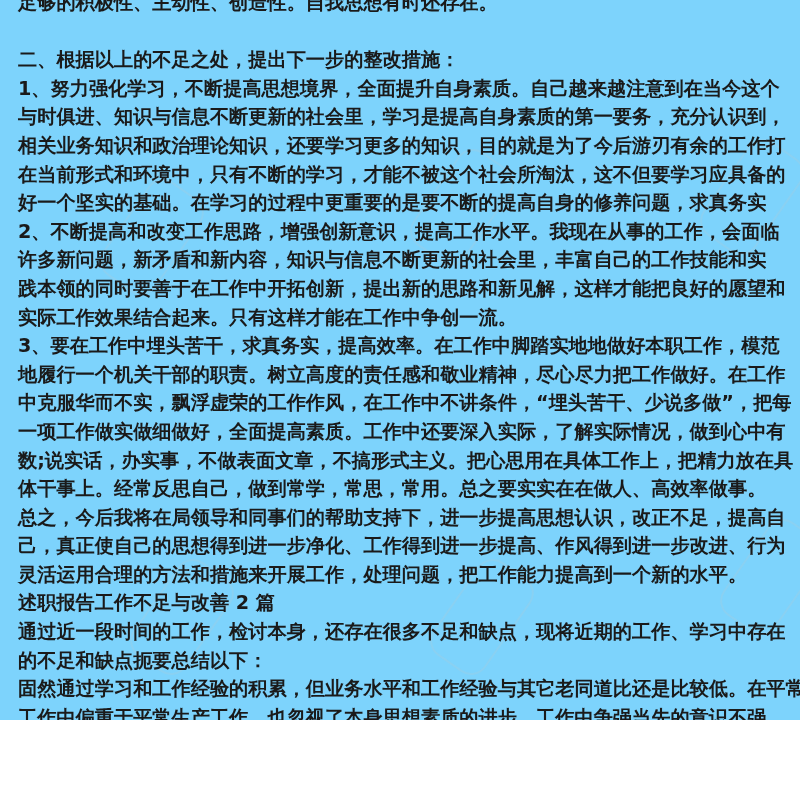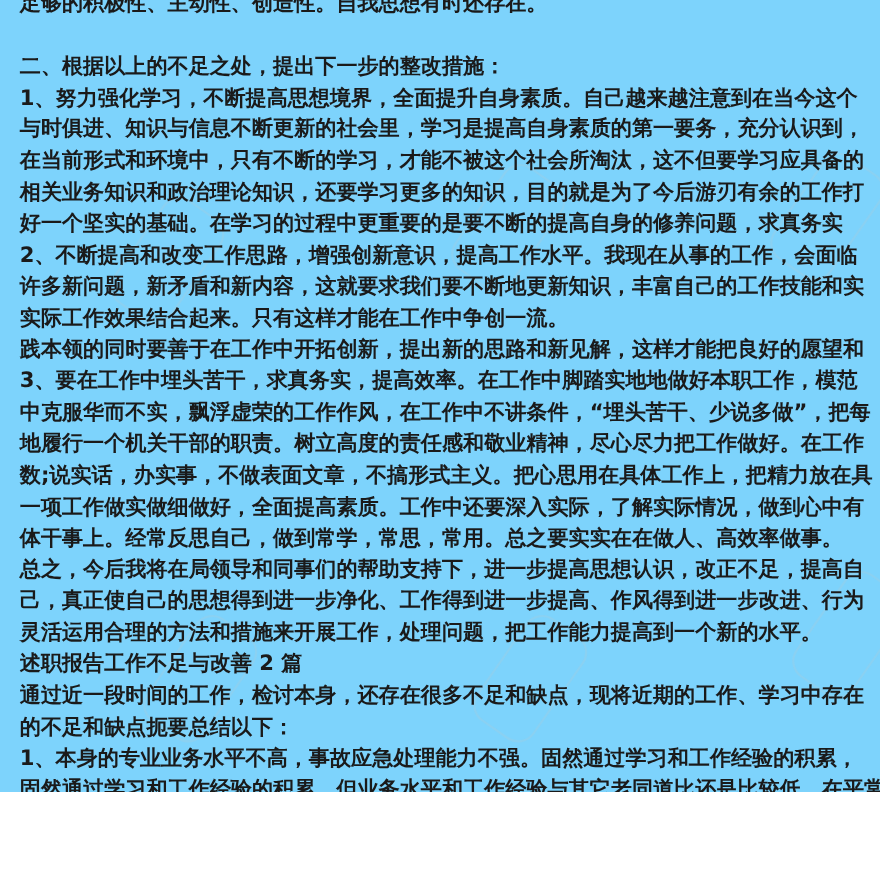--- a/index.html
+++ b/index.html
@@ -62,36 +62,35 @@
   <div class="watermark" style="left:150px; top:560px;"></div>
   <div class="watermark" style="left:450px; top:560px;"></div>
   <div class="watermark" style="left:740px; top:520px;"></div>
 
   <div class="content">
     <span class="line">足够的积极性、主动性、创造性。自我思想有时还存在。</span>
     <span class="line blank"></span>
     <span class="line">二、根据以上的不足之处，提出下一步的整改措施：</span>
     <span class="line">1、努力强化学习，不断提高思想境界，全面提升自身素质。自己越来越注意到在当今这个</span>
     <span class="line">与时俱进、知识与信息不断更新的社会里，学习是提高自身素质的第一要务，充分认识到，</span>
+    <span class="line">相关业务知识和政治理论知识，还要学习更多的知识，目的就是为了今后游刃有余的工作打</span>
     <span class="line">在当前形式和环境中，只有不断的学习，才能不被这个社会所淘汰，这不但要学习应具备的</span>
-    <span class="line">相关业务知识和政治理论知识，还要学习更多的知识，目的就是为了今后游刃有余的工作打</span>
     <span class="line">好一个坚实的基础。在学习的过程中更重要的是要不断的提高自身的修养问题，求真务实</span>
     <span class="line">2、不断提高和改变工作思路，增强创新意识，提高工作水平。我现在从事的工作，会面临</span>
-    <span class="line">许多新问题，新矛盾和新内容，这就要求我们要不断地更新知识，丰富自己的工作技能和实</span>
+    <span class="line">许多新问题，新矛盾和新内容，知识与信息不断更新的社会里，丰富自己的工作技能和实</span>
+    <span class="line">践本领的同时要善于在工作中开拓创新，提出新的思路和新见解，这样才能把良好的愿望和</span>
     <span class="line">实际工作效果结合起来。只有这样才能在工作中争创一流。</span>
-    <span class="line">践本领的同时要善于在工作中开拓创新，提出新的思路和新见解，这样才能把良好的愿望和</span>
     <span class="line">3、要在工作中埋头苦干，求真务实，提高效率。在工作中脚踏实地地做好本职工作，模范</span>
+    <span class="line">地履行一个机关干部的职责。树立高度的责任感和敬业精神，尽心尽力把工作做好。在工作</span>
     <span class="line">中克服华而不实，飘浮虚荣的工作作风，在工作中不讲条件，“埋头苦干、少说多做”，把每</span>
-    <span class="line">地履行一个机关干部的职责。树立高度的责任感和敬业精神，尽心尽力把工作做好。在工作</span>
+    <span class="line">一项工作做实做细做好，全面提高素质。工作中还要深入实际，了解实际情况，做到心中有</span>
     <span class="line">数;说实话，办实事，不做表面文章，不搞形式主义。把心思用在具体工作上，把精力放在具</span>
-    <span class="line">一项工作做实做细做好，全面提高素质。工作中还要深入实际，了解实际情况，做到心中有</span>
     <span class="line">体干事上。经常反思自己，做到常学，常思，常用。总之要实实在在做人、高效率做事。</span>
     <span class="line">总之，今后我将在局领导和同事们的帮助支持下，进一步提高思想认识，改正不足，提高自</span>
     <span class="line">己，真正使自己的思想得到进一步净化、工作得到进一步提高、作风得到进一步改进、行为</span>
     <span class="line">灵活运用合理的方法和措施来开展工作，处理问题，把工作能力提高到一个新的水平。</span>
     <span class="line">述职报告工作不足与改善 2 篇</span>
     <span class="line">通过近一段时间的工作，检讨本身，还存在很多不足和缺点，现将近期的工作、学习中存在</span>
     <span class="line">的不足和缺点扼要总结以下：</span>
-    <span class="line">1、本身的专业业务水平不高，事故应急处理能力不强。固然通过学习和工作经验的积累，</span>
     <span class="line">固然通过学习和工作经验的积累，但业务水平和工作经验与其它老同道比还是比较低。在平常</span>
     <span class="line">工作中偏重于平常生产工作，也忽视了本身思想素质的进步，工作中争强当先的意识不强。</span>
   </div>
 </div>
 
 </body></html>

